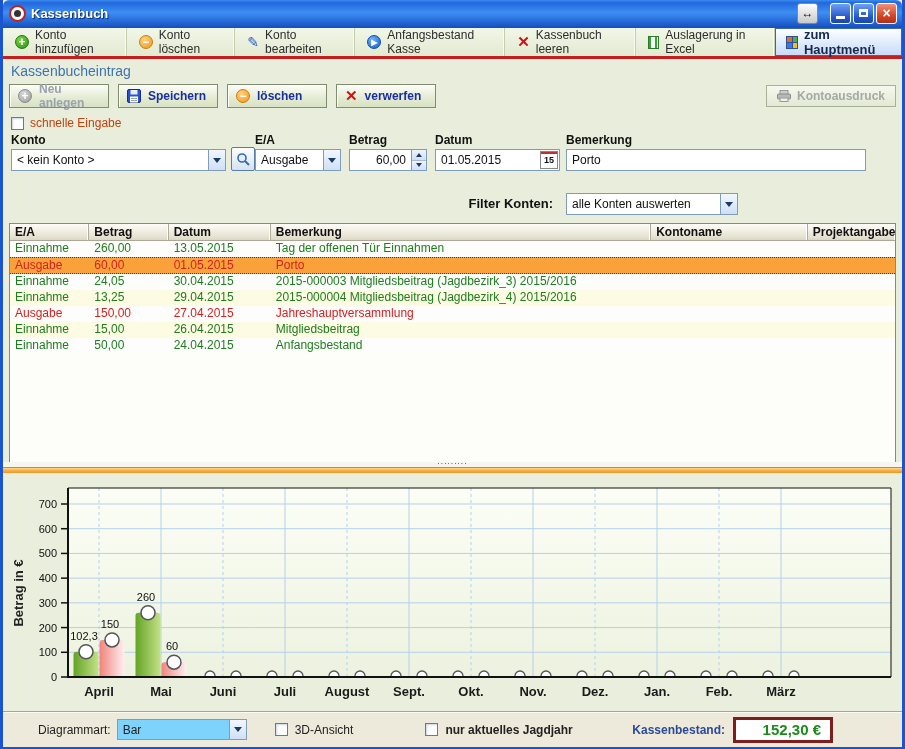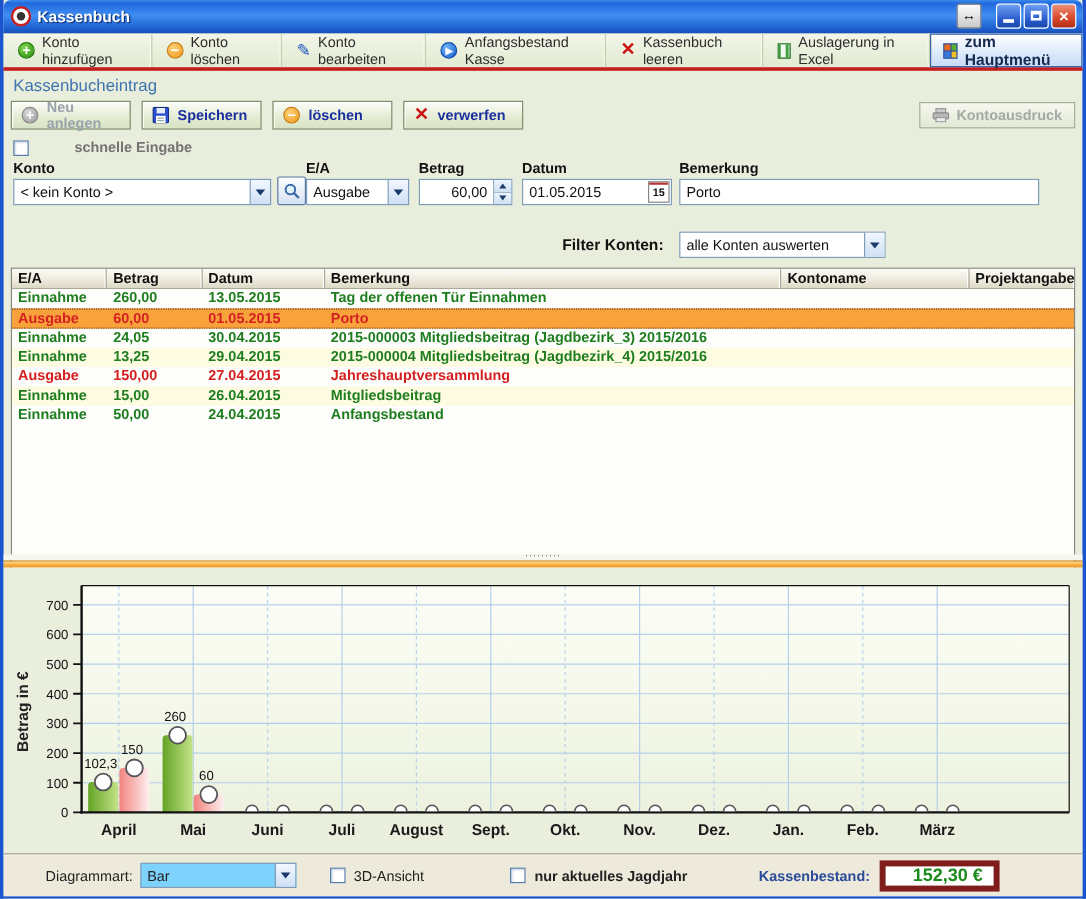--- a/index.html
+++ b/index.html
@@ -62,21 +62,21 @@
   .ebtn.disabled { color:#9aa2ac; }
   .ebtn .save-svg, .ebtn svg { flex:0 0 auto; }
   .print-group { margin-left:auto; display:flex; gap:8px; }
   .pbtn { height:22px; display:flex; align-items:center; gap:6px; padding:0 10px;
     background:linear-gradient(#f6f8ef,#e2e9d4); border:1px solid #a8b096; color:#a4aaa4;
     font-weight:bold; font-size:12px; }
 
   .quick-row { display:flex; align-items:center; gap:6px; margin:7px 0 2px 2px; height:16px; }
   .checkbox { width:13px; height:13px; background:#fff; border:1px solid #5a7ca8;
     box-shadow:inset 1px 1px 2px #c8d4e4; flex:0 0 auto; }
-  .quick-row span { font-weight:bold; font-size:12px; color:#737373;margin-left:32px; }
+  .quick-row span { font-weight:normal; font-size:12px; color:#c2410c; }
 
   .form-area { position:relative; height:60px; margin-top:2px; }
   .flabel { position:absolute; top:0; font-weight:bold; font-size:12px; color:#111; }
   .field { position:absolute; top:16px; height:22px; background:#fff; border:1px solid #7f9db9;
     display:flex; align-items:center; font-size:12px; color:#111; }
   .combo-text { flex:1; padding:0 5px; white-space:nowrap; overflow:hidden; }
   .combo-btn { width:17px; height:100%; border-left:1px solid #7f9db9;
     background:linear-gradient(#f2f7ff,#cfe0f4); display:flex; align-items:center; justify-content:center; }
   .tri-down { width:0; height:0; border:4px solid transparent; border-top:5px solid #1a3a6a; margin-top:4px; }
   .search-btn { position:absolute; top:14px; left:222px; width:24px; height:24px;
@@ -95,21 +95,21 @@
   .filter-row { position:relative; height:22px; margin-top:0px; }
   .filter-label { position:absolute; right:343px; top:3px; font-weight:bold; font-size:13px; color:#111; }
   .filter-combo { position:absolute; left:557px; top:0; width:172px; }
 
   
   .table { margin-top:8px; height:266px; border:1px solid #8a887c; background:#fdfdfa; overflow:hidden; }
   .thead { display:flex; height:17px; background:linear-gradient(#fdfcf8,#e6e2d2 80%,#dcd7c4);
     border-bottom:1px solid #aca899; }
   .th { font-weight:bold; font-size:12px; color:#111; padding:1px 0 0 5px;
     border-right:1px solid #b0ab9a; box-shadow:inset -1px 0 0 #fff; white-space:nowrap; overflow:hidden; }
-  .trow { display:flex; height:16px; line-height:15px; font-weight:bold; font-size:12px; background:#fdfdfb; }
+  .trow { display:flex; height:16px; line-height:15px; font-weight:normal; font-size:12px; background:#fdfdfb; }
   .trow.alt { background:#fdfbe2; }
   .trow.selected { background:#f9a23c; border-top:1px dotted #6a3400; border-bottom:1px dotted #6a3400; height:17px; }
   .trow.einnahme { color:#1e7d1e; } .trow.ausgabe { color:#d42020; }
   .tcell { padding-left:5px; white-space:nowrap; overflow:hidden; }
   .c-ea{width:80px;} .c-betrag{width:80px;} .c-datum{width:103px;} .c-bemerkung{width:384px;}
   .c-kontoname{width:158px;} .c-projektangaben{width:88px;}
 
   
   .splitter { height:11px; }
   .splitter .dots { height:5px; background:#f6f6ee; text-align:center; font-size:7px; line-height:4px;
@@ -120,21 +120,21 @@
   .chart-panel { height:238px; background:#e9eedd; }
 
   
   .bottombar { height:36px; background:#edeadb; border-top:1px solid #a8a494; box-shadow:inset 0 1px 0 #fbfaf2;
     display:flex; align-items:center; font-size:12px; color:#222; }
   .bb-label { margin-left:35px; }
   .bb-combo { position:relative; width:130px; height:21px; background:#7dd3fc; border:1px solid #7f9db9;
     display:flex; align-items:center; margin-left:6px; font-size:12px; }
   .bb-check { display:flex; align-items:center; gap:7px; }
   .kb-label { font-weight:bold; font-size:12px; color:#2a4a9a; margin-left:auto; }
-  .kb-box { width:100px; height:26px; background:#fff; border:5px solid #7f1d1d; margin:0 69px 0 8px;
+  .kb-box { width:100px; height:26px; background:#fff; border:3px solid #7f1d1d; margin:0 69px 0 8px;
     display:flex; align-items:center; justify-content:flex-end; padding-right:9px;
     font-weight:bold; font-size:15px; color:#1d8a1d; }
   .bold { font-weight:bold; }
 </style>
 </head>
 <body>
 
 <div class="window">
 
   <div class="titlebar">

